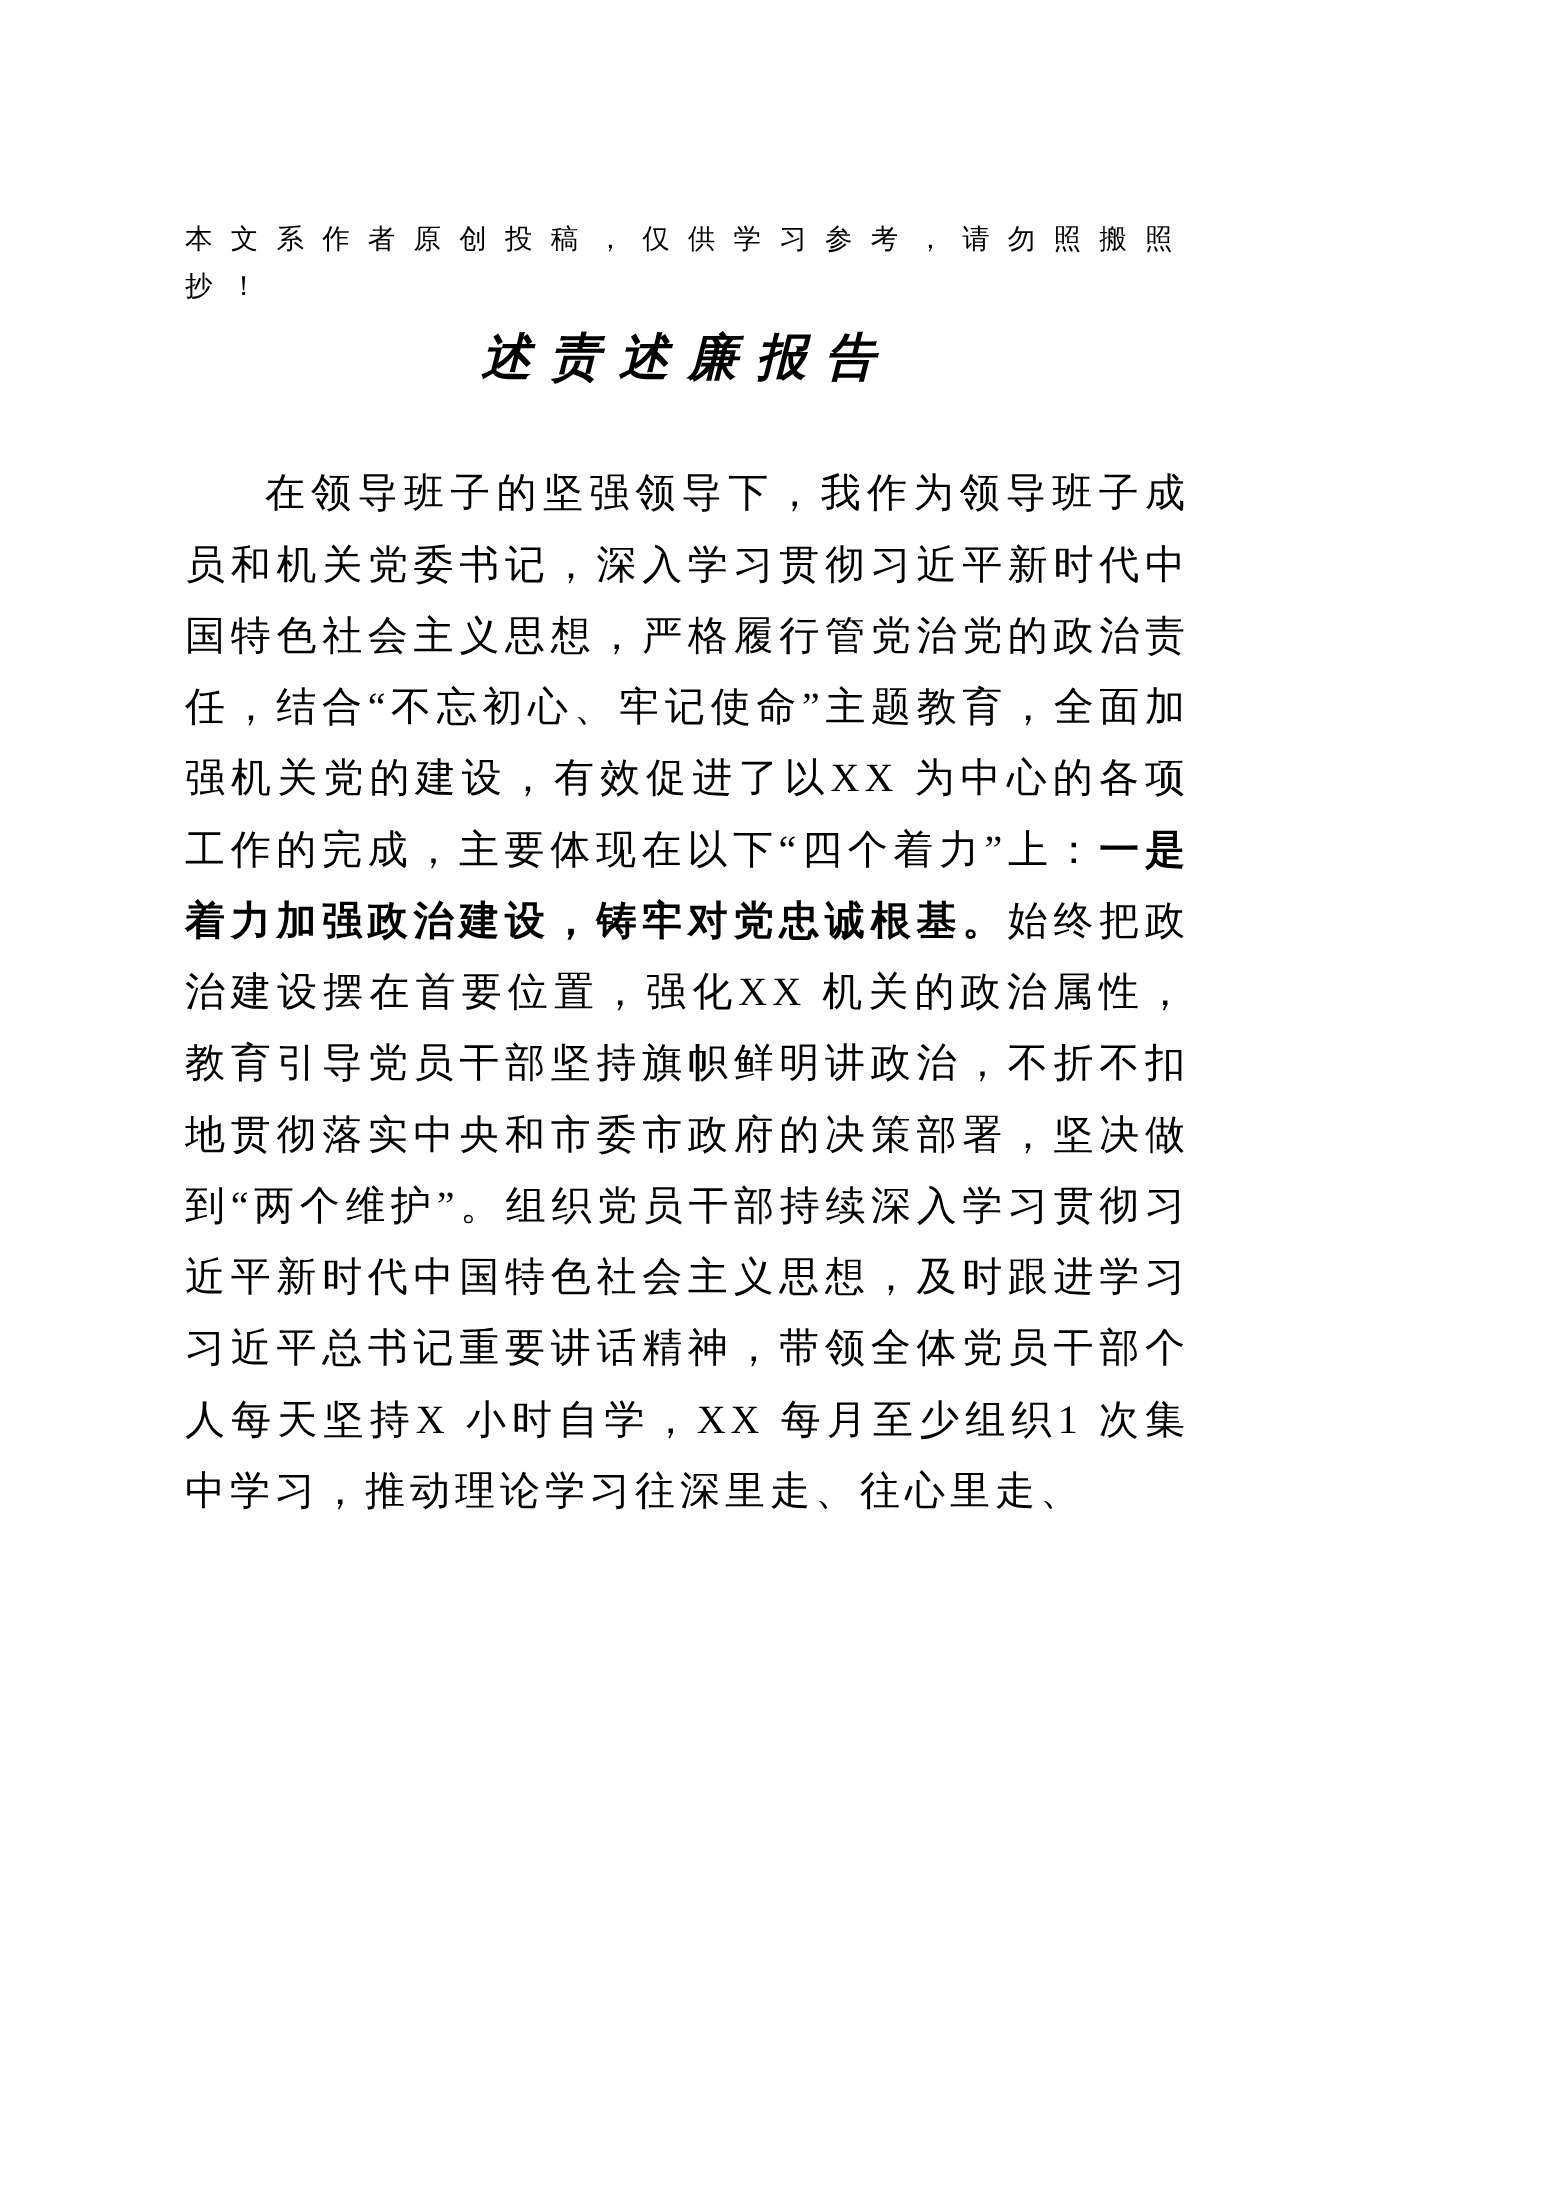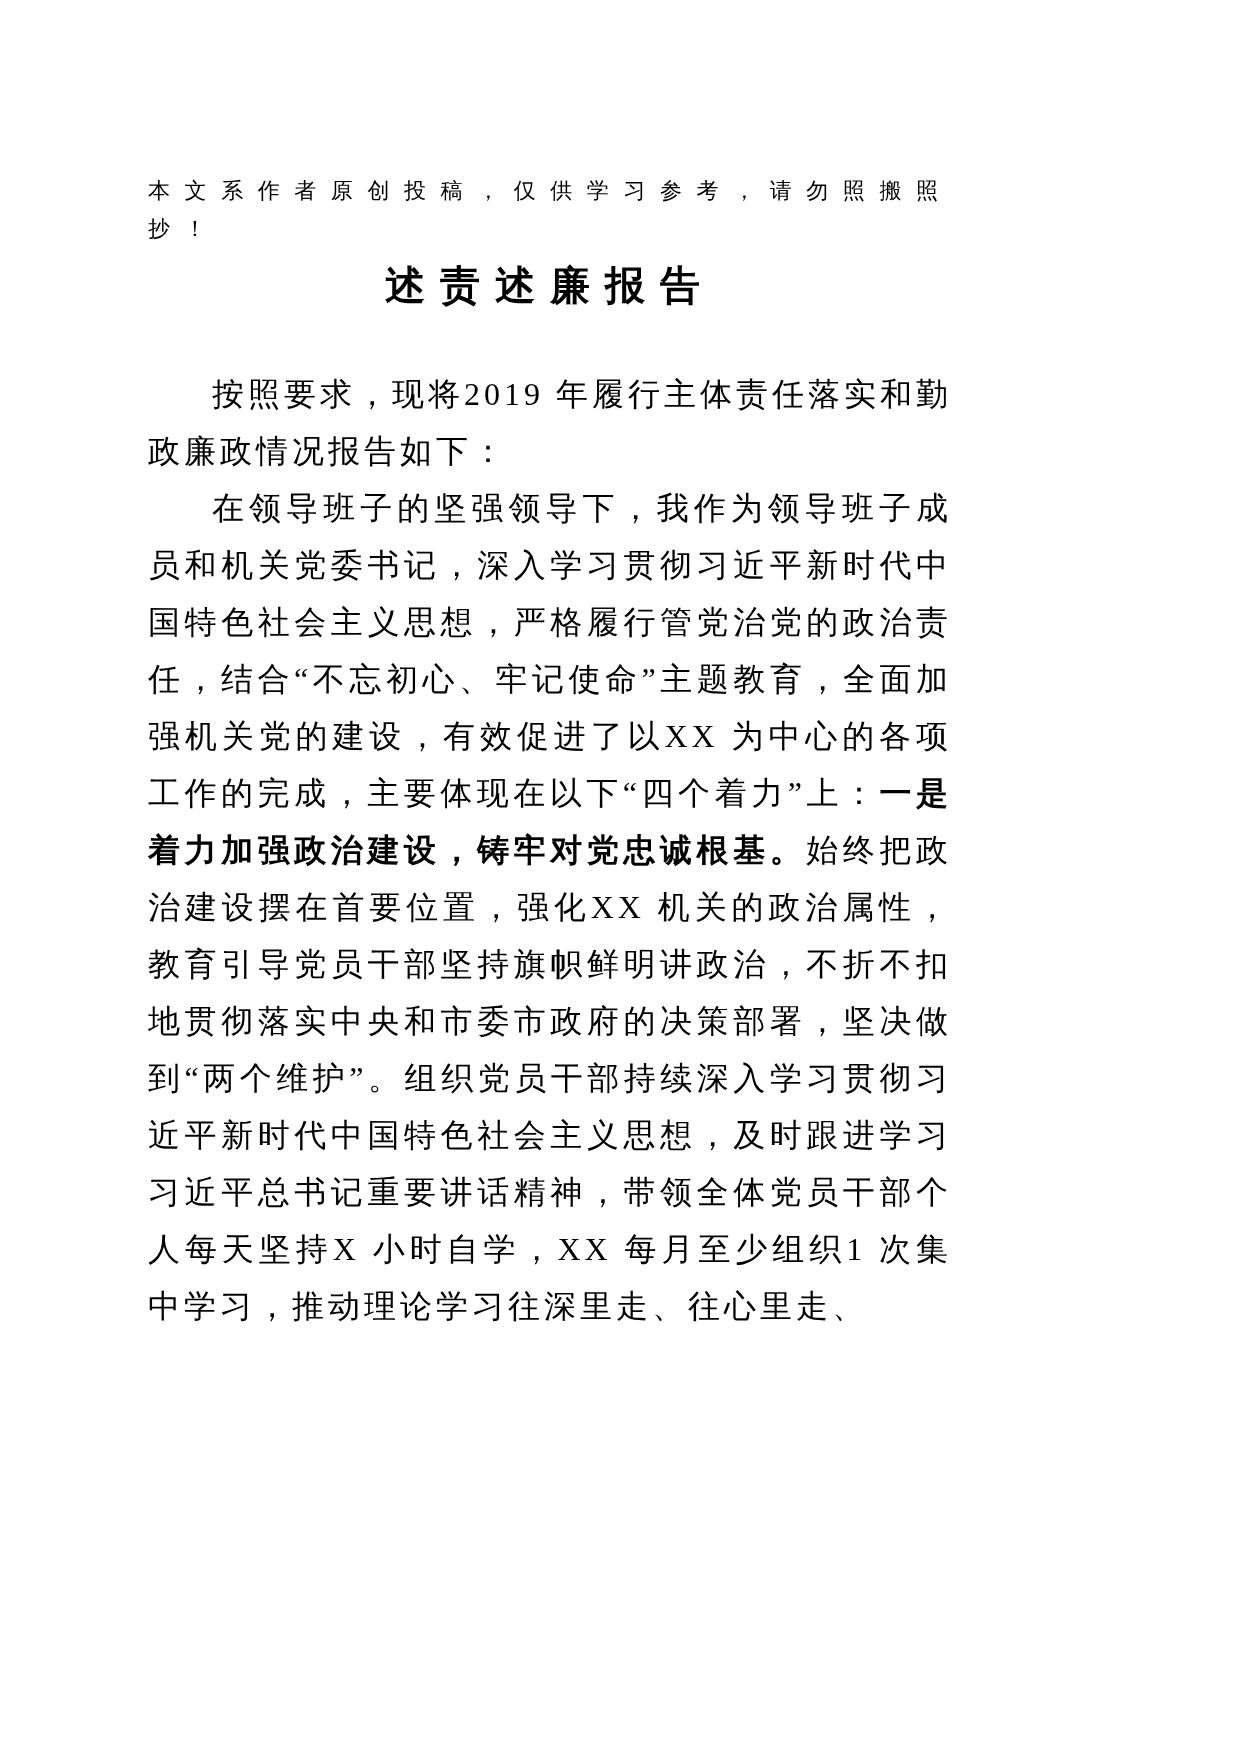--- a/index.html
+++ b/index.html
@@ -26,20 +26,21 @@
     text-align: justify;
     margin: 0 0 8px 0;
   }
   .doc-title {
     font-size: 40px;
     font-weight: bold;
     text-align: center;
     letter-spacing: 15px;
     margin: 14px 0 56px 0;
     line-height: 1.2;
+    font-style: italic;
   }
   .doc-body {
     width: 100%;
   }
   .para {
     font-size: 32px;
     line-height: 57px;
     letter-spacing: 4px;
     text-align: justify;
     text-justify: inter-ideograph;
@@ -55,16 +56,15 @@
 </style>
 </head>
 <body>
 
 <div class="page">
   <p class="disclaimer">本文系作者原创投稿，仅供学习参考，请勿照搬照抄！</p>
 
   <h1 class="doc-title">述责述廉报告</h1>
 
   <div class="doc-body">
-      <p class="para indent"><span>按照要求，现将2019 年履行主体责任落实和勤政廉政情况报告如下：</span></p>
       <p class="para indent"><span>在领导班子的坚强领导下，我作为领导班子成员和机关党委书记，深入学习贯彻习近平新时代中国特色社会主义思想，严格履行管党治党的政治责任，结合“不忘初心、牢记使命”主题教育，全面加强机关党的建设，有效促进了以XX 为中心的各项工作的完成，主要体现在以下“四个着力”上：</span><span class="seg-bold">一是着力加强政治建设，铸牢对党忠诚根基。</span><span>始终把政治建设摆在首要位置，强化XX 机关的政治属性，教育引导党员干部坚持旗帜鲜明讲政治，不折不扣地贯彻落实中央和市委市政府的决策部署，坚决做到“两个维护”。组织党员干部持续深入学习贯彻习近平新时代中国特色社会主义思想，及时跟进学习习近平总书记重要讲话精神，带领全体党员干部个人每天坚持X 小时自学，XX 每月至少组织1 次集中学习，推动理论学习往深里走、往心里走、</span></p>
     </div>
 </div>
 
 </body></html>

